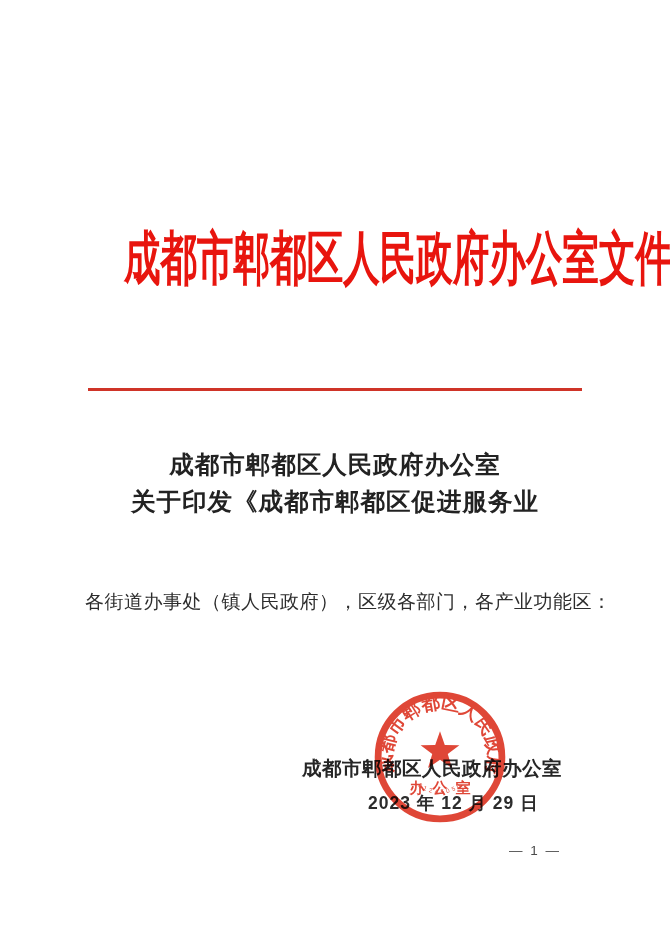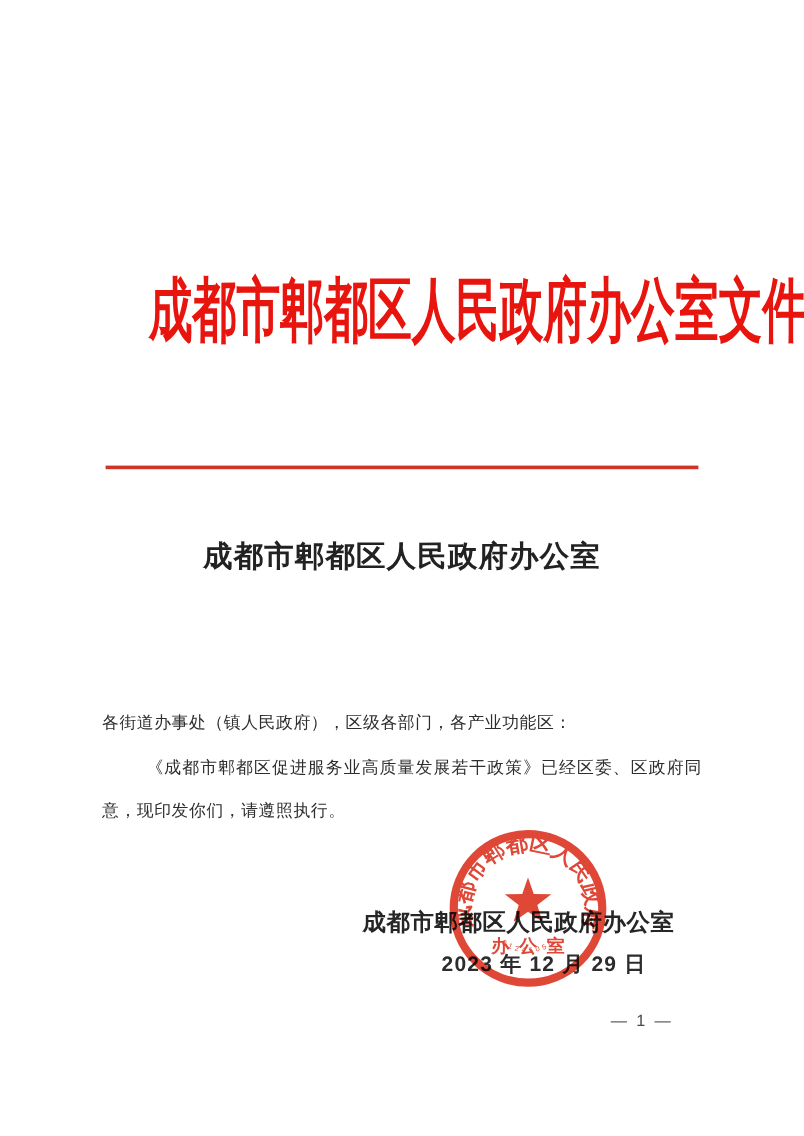--- a/index.html
+++ b/index.html
@@ -71,21 +71,21 @@
     letter-spacing: 1px;
   }
   .doc-title div { white-space: nowrap; }
 
   
   .body-block {
     position: absolute;
     top: 584px;
     left: 85px;
     width: 500px;
-    font-size: 14px;
+    font-size: 19px;
     font-weight: 500;
     color: #2d2d2d;
     line-height: 36.5px;
     letter-spacing: 0.5px;
   }
   .salutation { white-space: nowrap; }
   .paragraph {
     text-indent: 37px;
     text-align: justify;
   }
@@ -142,25 +142,25 @@
 
 <div class="page">
 
   <div class="header-title">成都市郫都区人民政府办公室文件</div>
 
 
   <div class="red-line"></div>
 
   <div class="doc-title">
     <div>成都市郫都区人民政府办公室</div>
+    <div>关于印发《成都市郫都区促进服务业</div>
   </div>
 
   <div class="body-block">
     <div class="salutation">各街道办事处（镇人民政府），区级各部门，各产业功能区：</div>
-    <div class="paragraph">《成都市郫都区促进服务业高质量发展若干政策》已经区委、区政府同意，现印发你们，请遵照执行。</div>
   </div>
 
   <div class="signer">成都市郫都区人民政府办公室</div>
 
   <div class="date">2023 年 12 月 29 日</div>
 
   <svg class="seal" viewBox="0 0 200 200" xmlns="http://www.w3.org/2000/svg">
     <defs>
       <path id="seal-arc-top" d="M 33.3 124.3 A 71 71 0 1 1 166.7 124.3" fill="none"></path>
       <path id="seal-arc-bottom" d="M 58.6 134.7 A 54 54 0 0 0 141.4 134.7" fill="none"></path>

